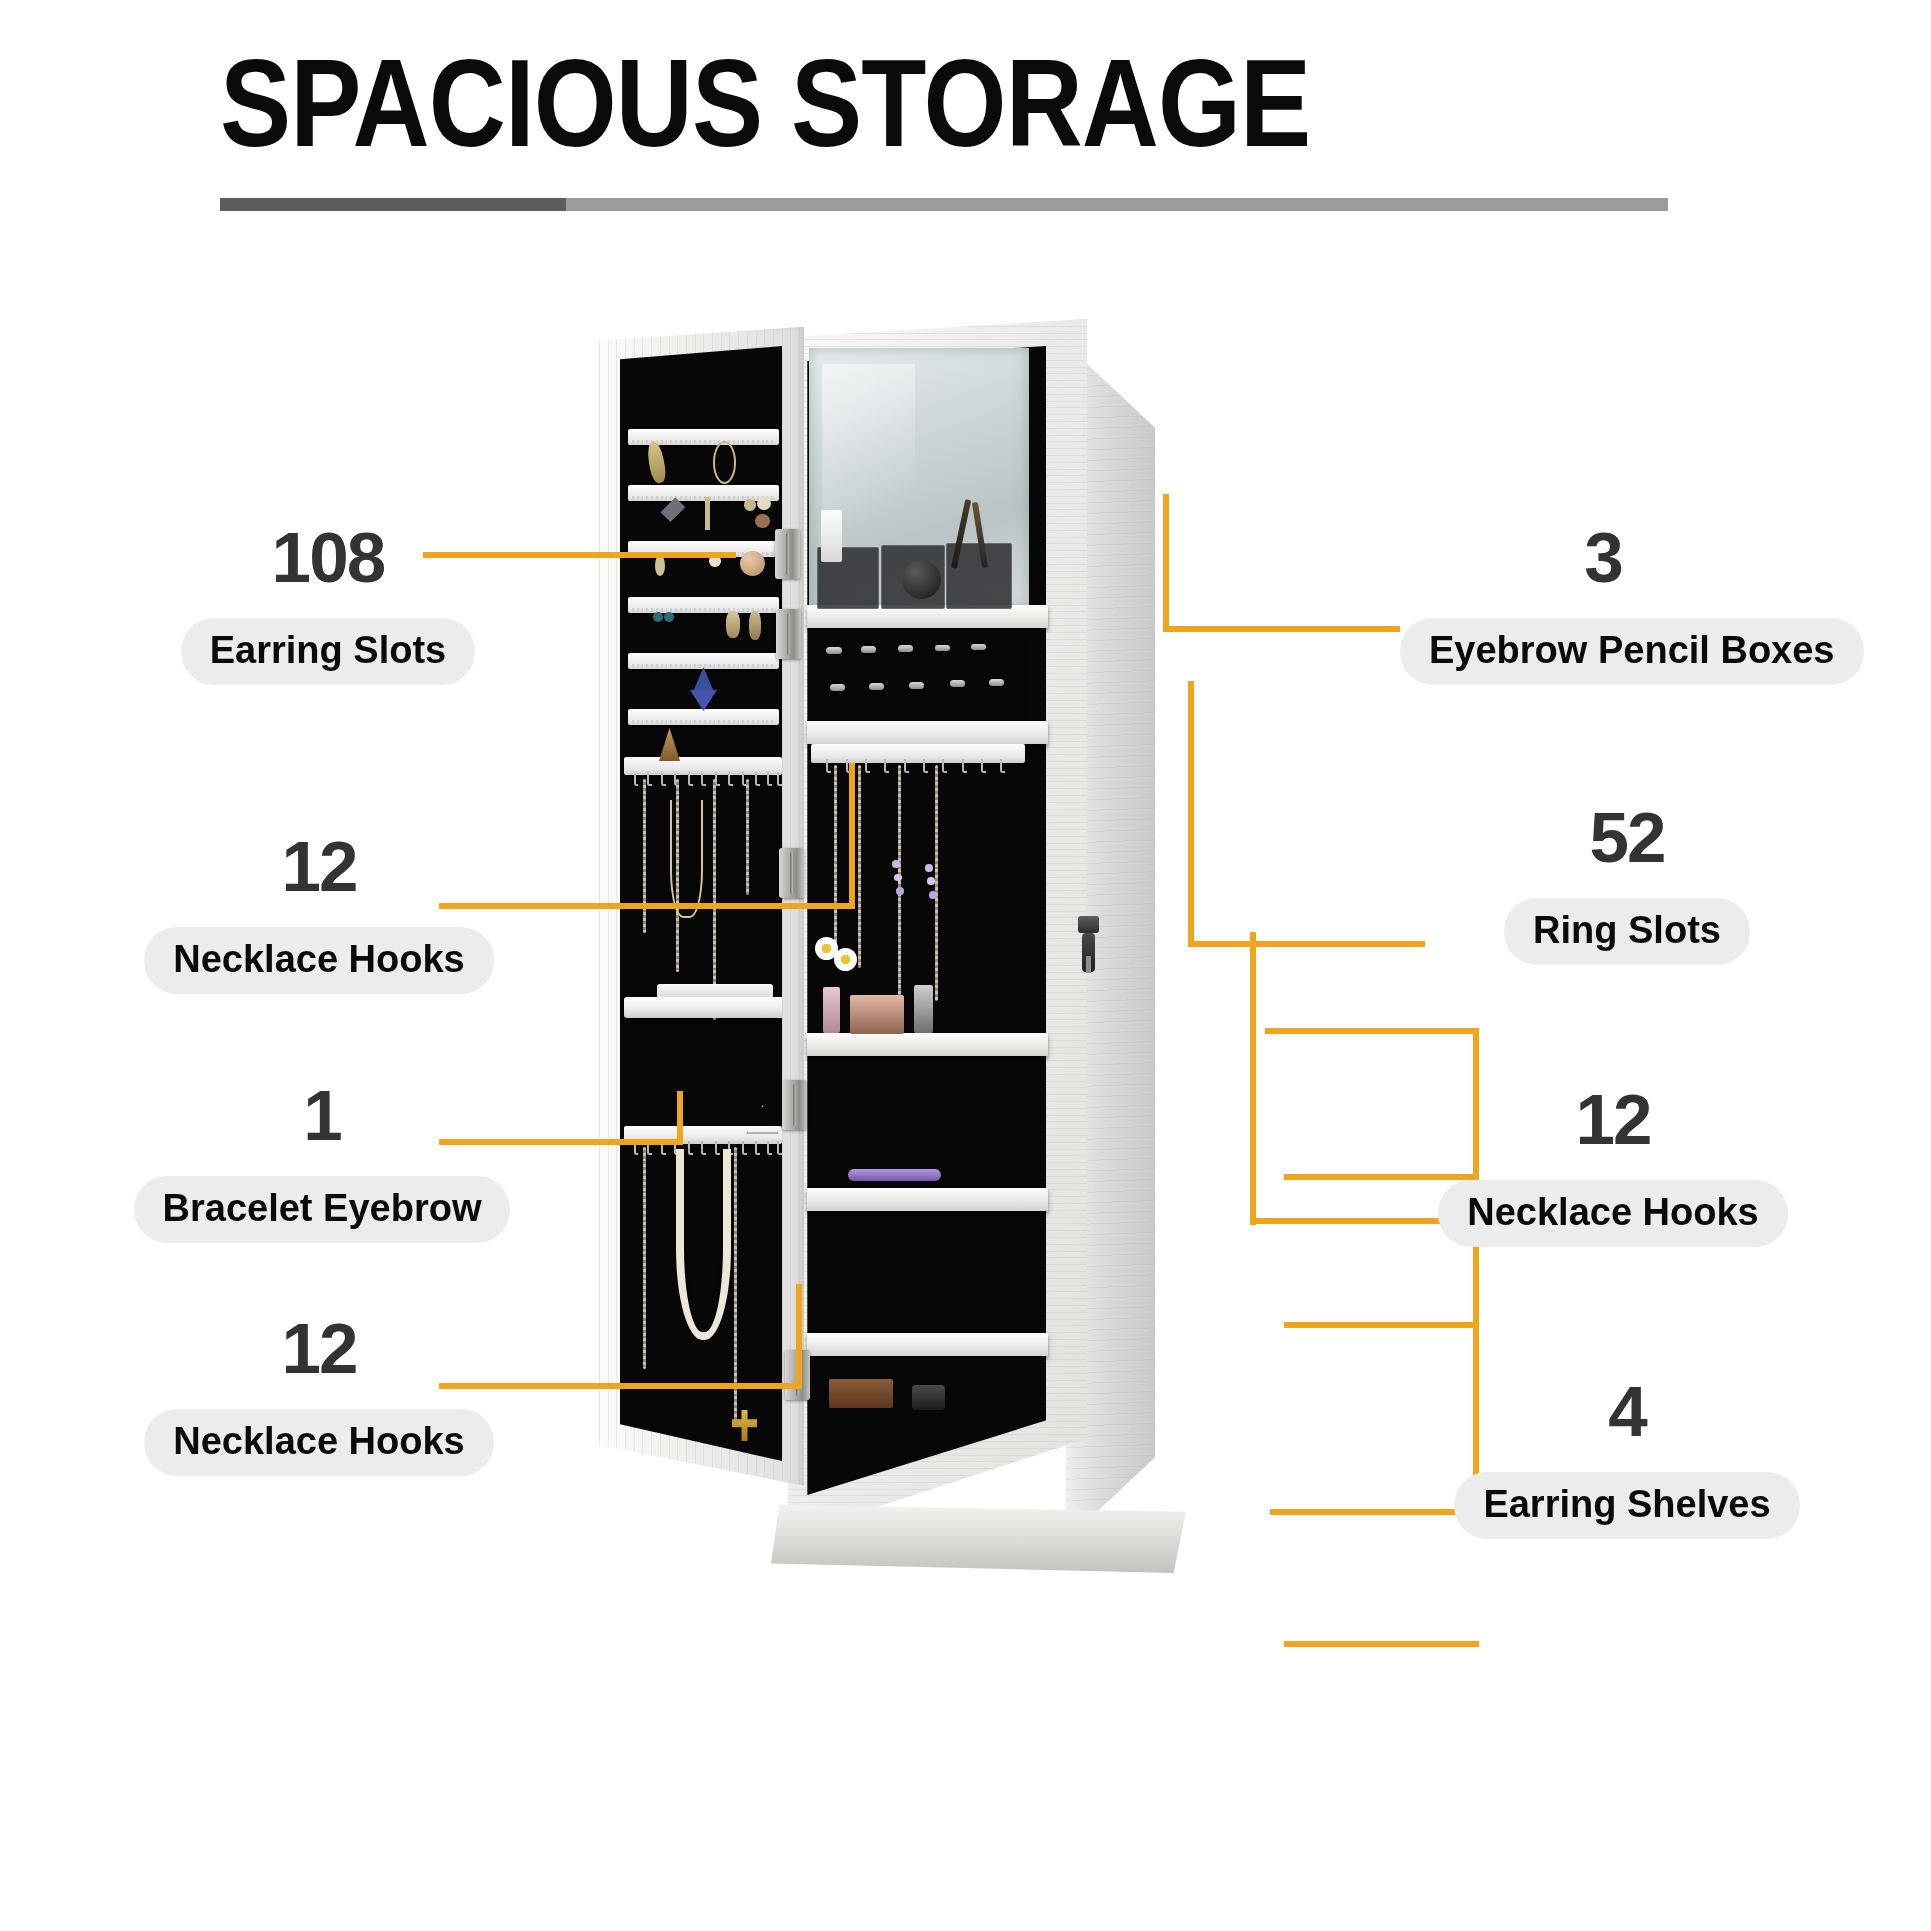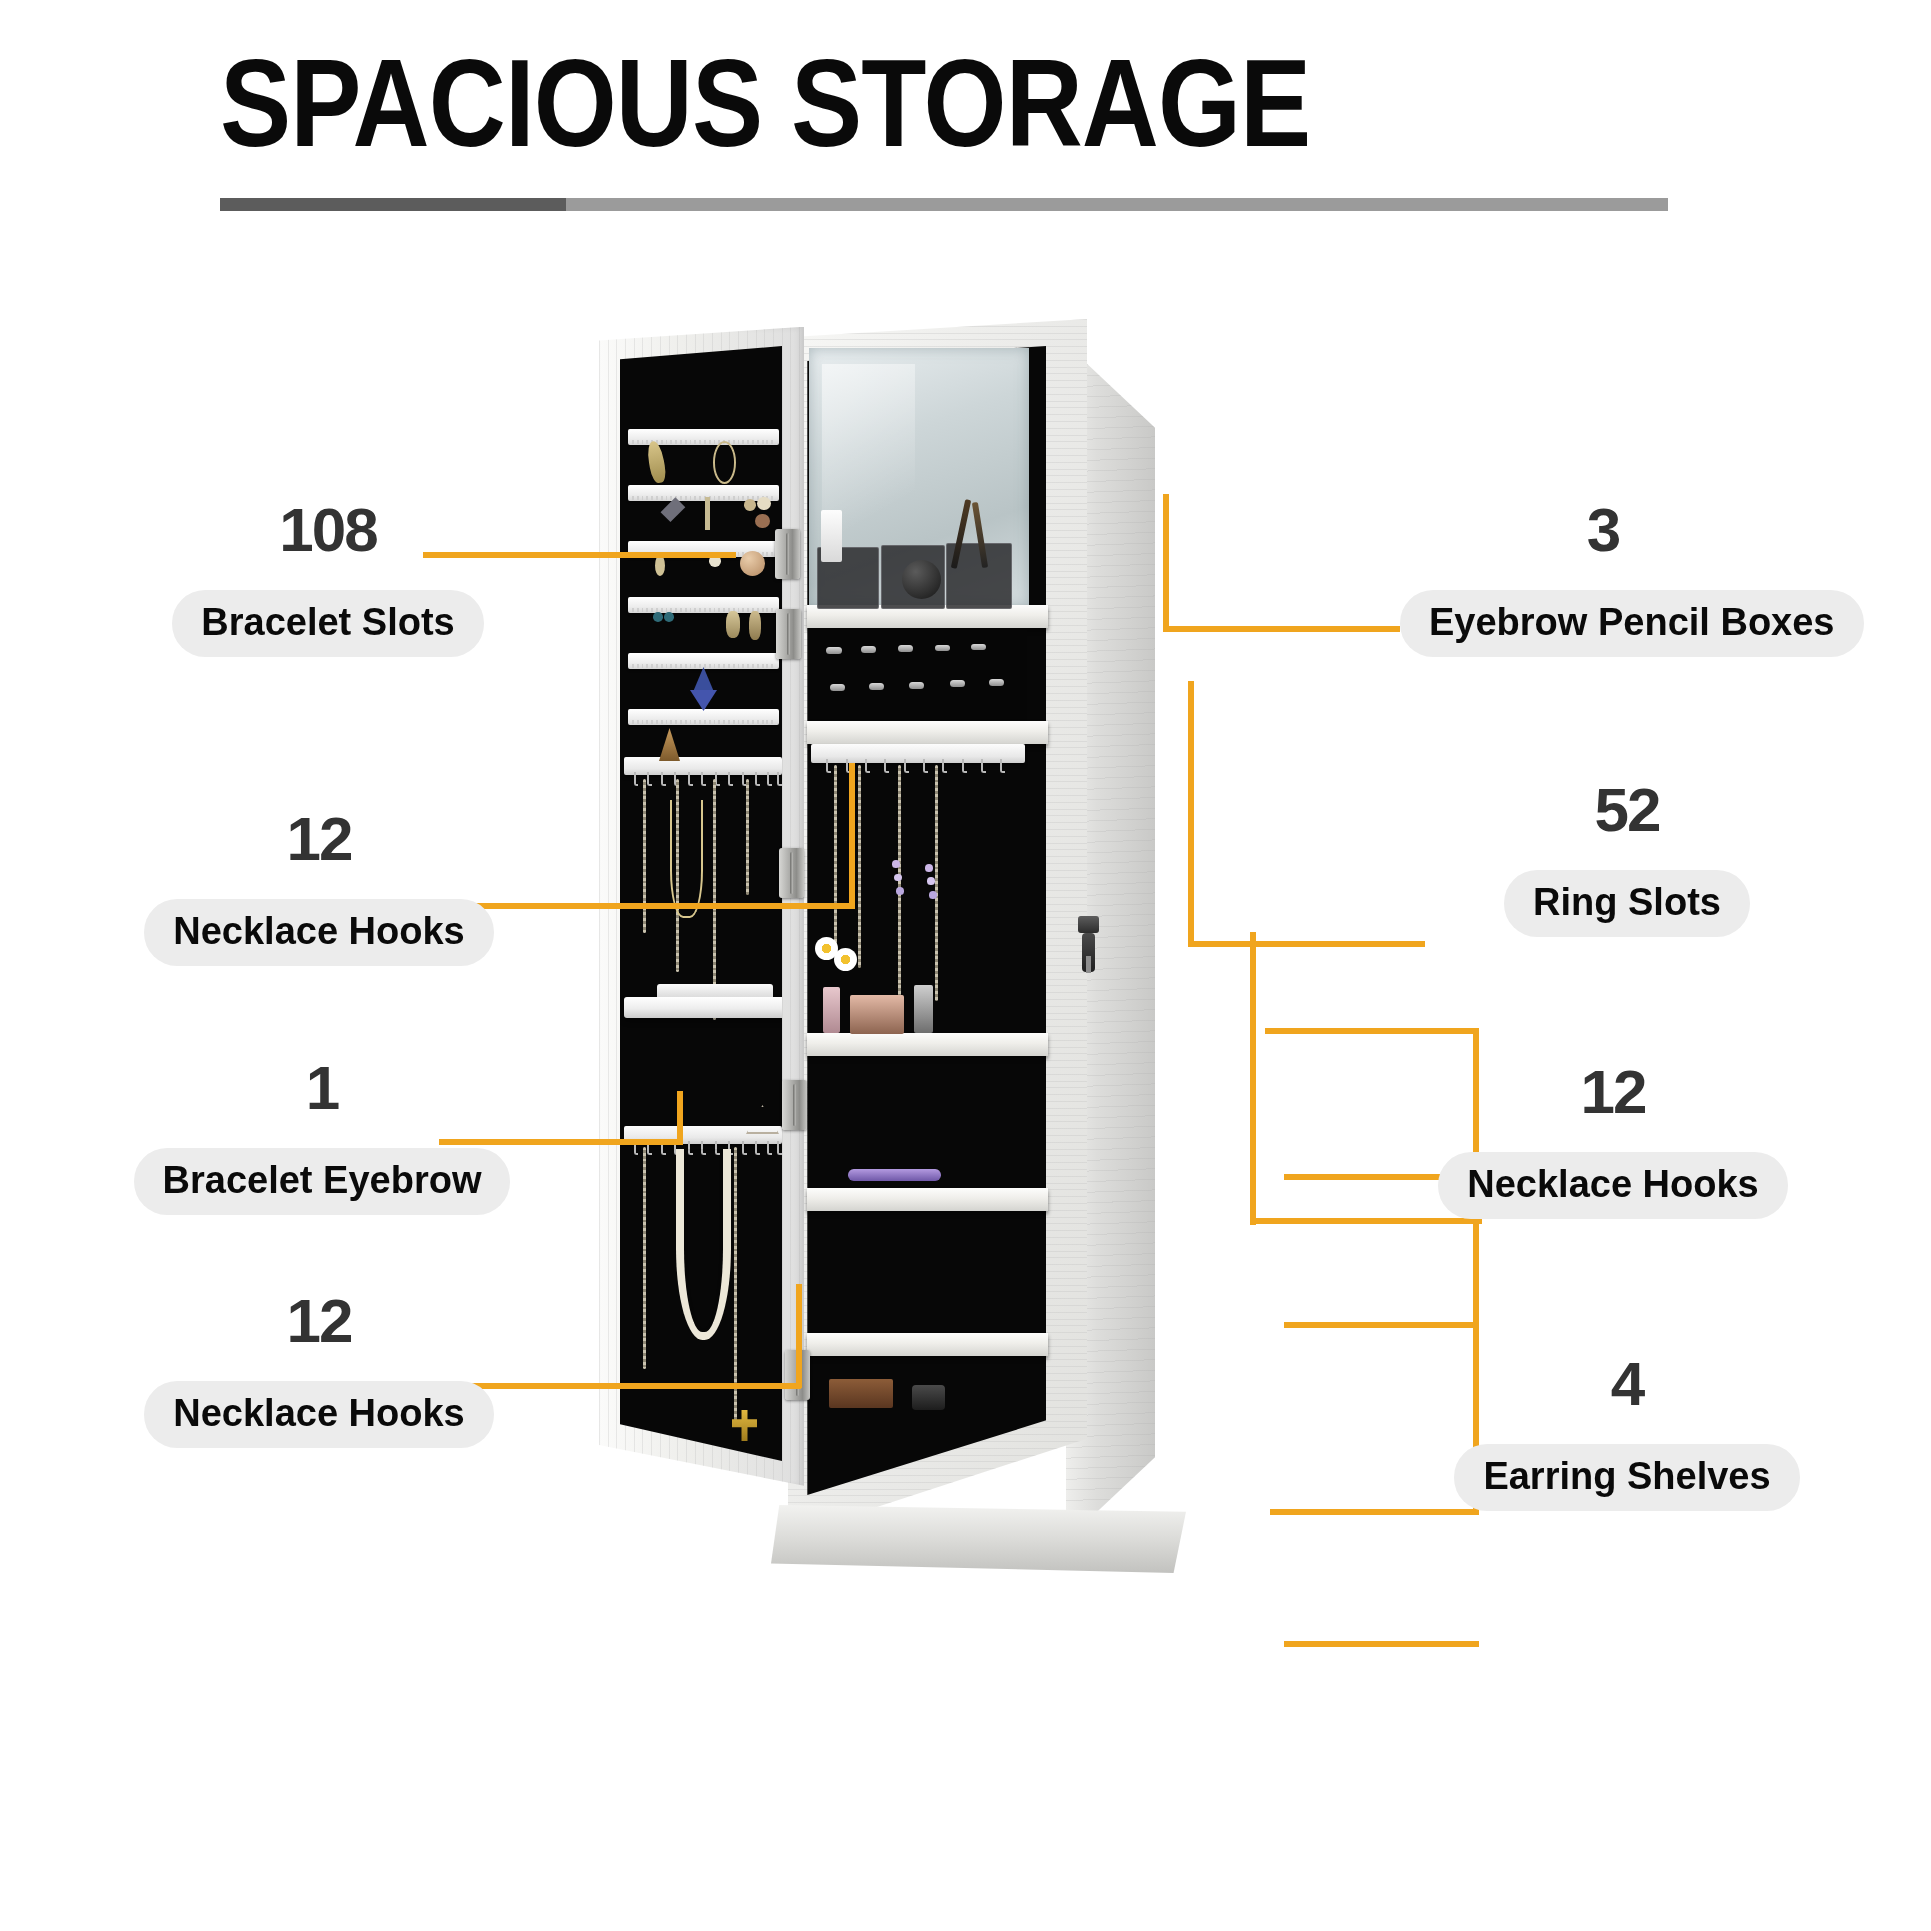--- a/index.html
+++ b/index.html
@@ -20,23 +20,23 @@
     letter-spacing:-1px;
     transform:scaleX(0.86);transform-origin:left top;
     white-space:nowrap;
   }
   .rule{position:absolute;left:220px;top:198px;height:12.6px;width:1448px;background:#9b9b9b;}
   .rule-dark{position:absolute;left:220px;top:198px;height:12.6px;width:346px;background:#5c5c5c;}
 
   
   .callout{position:absolute;}
   .num{
-    font-size:62px;font-weight:bold;color:#333333;
+    font-size:71px;font-weight:bold;color:#333333;
     line-height:93px;letter-spacing:-1.9px;
-    text-align:center;white-space:nowrap;
+    text-align:center;white-space:nowrap;margin-top:28px;
   }
   .pill{
     display:inline-block;
     background:#ececec;border-radius:33px;
     padding:11.6px 29px 13.5px 29px;
     font-size:38px;font-weight:bold;color:#0a0a0a;
     line-height:42px;white-space:nowrap;
   }
   .pillwrap{text-align:center;margin-top:13.5px;}
   .callout.right .num,.callout.right .pillwrap{text-align:center;}
@@ -367,21 +367,21 @@
 
   <div class="ln lnh" style="left:1270px;top:1509px;width:208px;"></div>
   <div class="ln lnv" style="left:1473px;top:1028px;height:487px;"></div>
   <div class="ln lnh" style="left:1265px;top:1028px;width:214px;"></div>
   <div class="ln lnh" style="left:1284px;top:1174px;width:195px;"></div>
   <div class="ln lnh" style="left:1284px;top:1322px;width:195px;"></div>
   <div class="ln lnh" style="left:1284px;top:1641px;width:195px;"></div>
 
   <div class="callout left" style="left:135px;top:483px;width:386px;">
     <div class="num">108</div>
-    <div class="pillwrap"><span class="pill">Bracelet Slots</span></div>
+    <div class="pillwrap"><span class="pill">Earring Slots</span></div>
   </div>
 
   <div class="callout left" style="left:116px;top:792px;width:406px;">
     <div class="num">12</div>
     <div class="pillwrap"><span class="pill">Necklace Hooks</span></div>
   </div>
 
   <div class="callout left" style="left:124px;top:1041px;width:396px;">
     <div class="num">1</div>
     <div class="pillwrap"><span class="pill">Bracelet Eyebrow</span></div>

